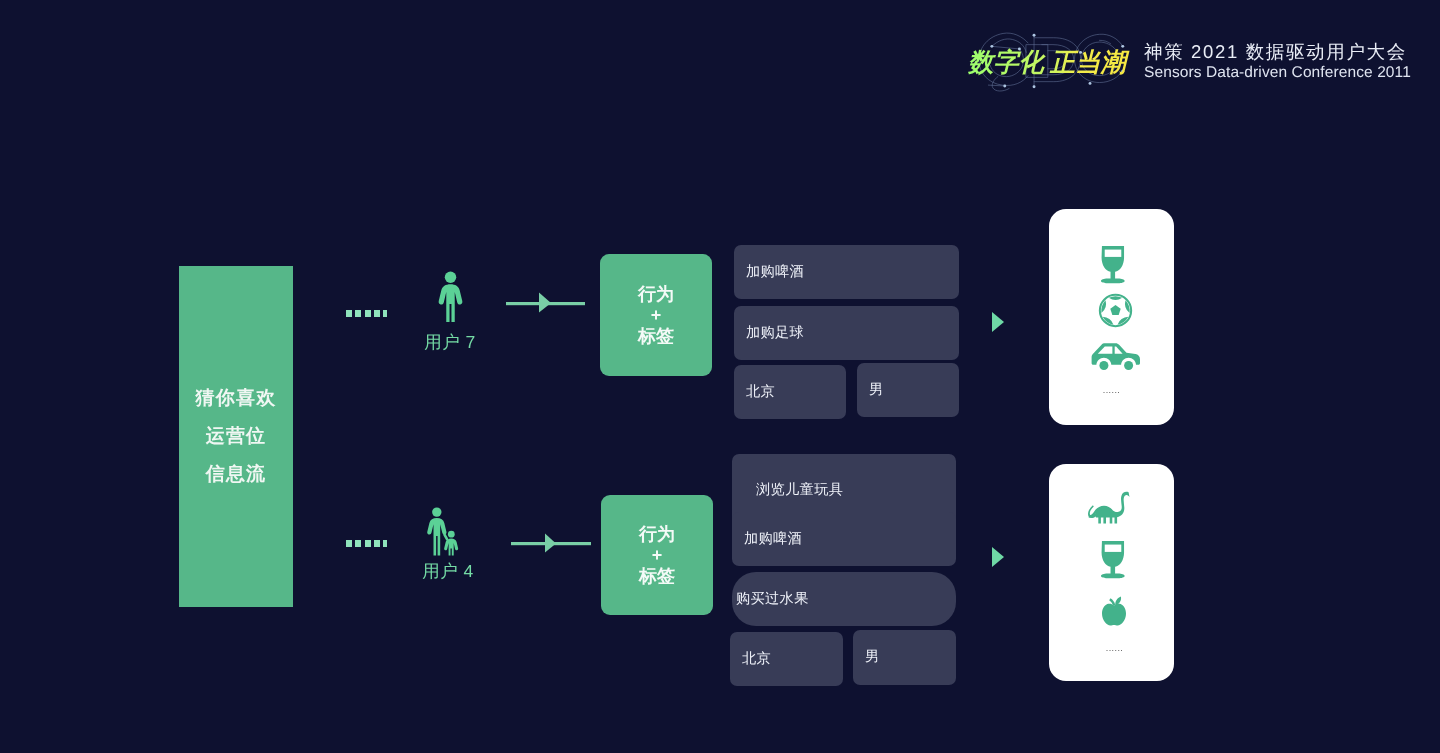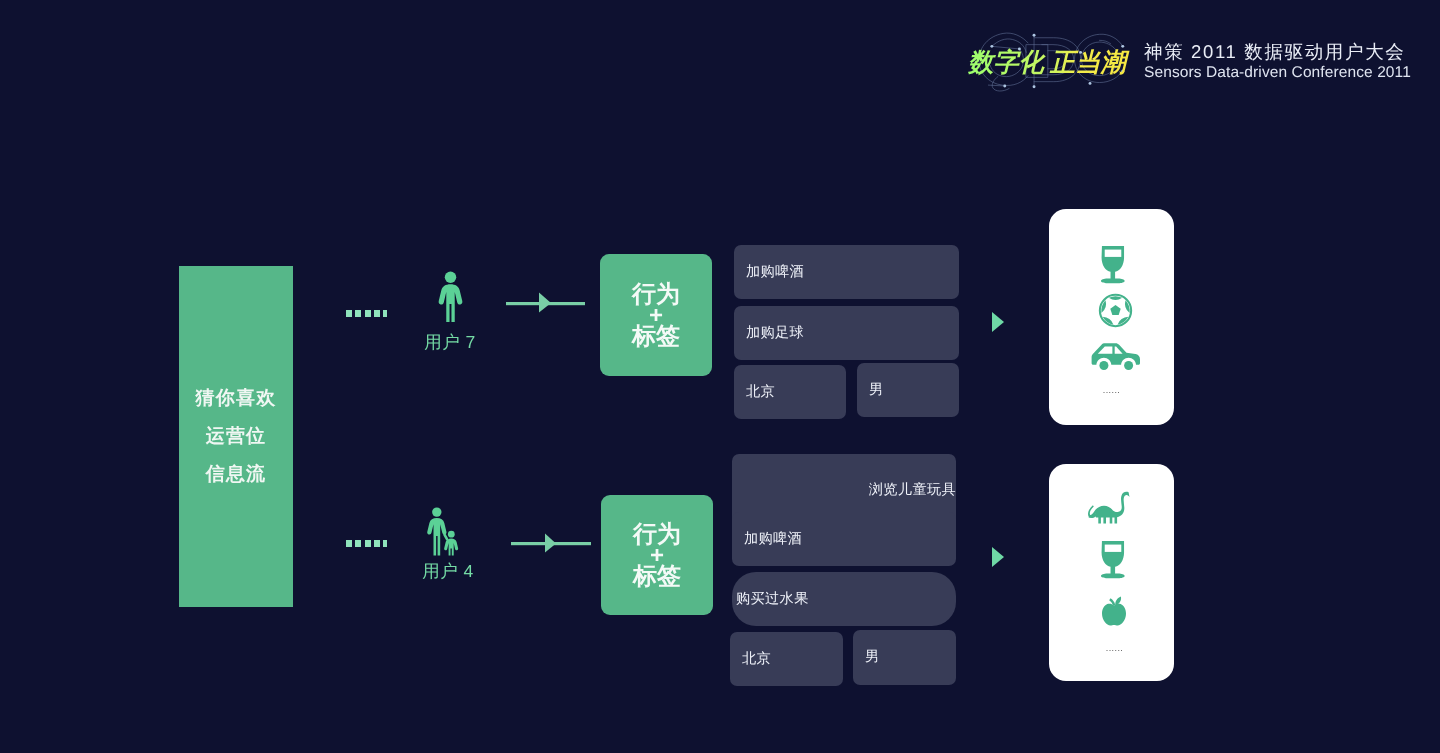--- a/index.html
+++ b/index.html
@@ -35,21 +35,21 @@
   
   .user-wrap{position:absolute;}
   .user-cap{position:absolute;color:#74dba5;font-size:17.5px;white-space:nowrap;text-align:center;letter-spacing:0.5px;}
 
   
   .arrow{position:absolute;}
 
   
   .beh-box{position:absolute;background:#56b789;border-radius:9px;
            display:flex;flex-direction:column;align-items:center;justify-content:center;
-           color:#f4faf7;font-size:24px;font-weight:bold;line-height:21px;letter-spacing:0px;}
+           color:#f4faf7;font-size:18px;font-weight:bold;line-height:21px;letter-spacing:0px;}
 
   
   .card{position:absolute;background:#383c57;border-radius:7px;box-sizing:border-box;
         display:flex;align-items:center;}
   .card span{color:#f0f3fa;font-size:14.2px;letter-spacing:.35px;}
 
   
   .tri{position:absolute;width:0;height:0;border-style:solid;
        border-width:10px 0 10px 12.5px;border-color:transparent transparent transparent #6fd9a6;}
 
@@ -108,21 +108,21 @@
           <circle cx="67" cy="66" r="1.7"></circle>
             <circle cx="121" cy="26" r="1.7"></circle>
           <circle cx="170" cy="19" r="1.7"></circle>
             <circle cx="170" cy="48" r="1.7"></circle>
           <circle cx="132" cy="62" r="1.7"></circle>
         </g>
       </svg>
     </div>
     <div class="logo-cn">数字化 正当潮</div>
     <div class="logo-title">
-      <div class="cn">神策 2011 数据驱动用户大会</div>
+      <div class="cn">神策 2021 数据驱动用户大会</div>
       <div class="en">Sensors Data-driven Conference 2011</div>
     </div>
   </div>
 
   <div class="left-panel">
     <div class="ln">猜你喜欢</div>
     <div class="ln">运营位</div>
     <div class="ln">信息流</div>
   </div>
 
@@ -218,21 +218,21 @@
       <path d="M34 0.5 L45 10.5 L34 19.5 Z" fill="#79cfa6"></path>
     </svg>
   </div>
 
   <div class="beh-box" style="left:601px;top:495px;width:112px;height:120px;">
     <div>行为</div>
     <div>+</div>
     <div>标签</div>
   </div>
 
-  <div class="card" style="left:732px;top:454px;width:224px;height:72px;padding-left:11px;justify-content:flex-end;">
+  <div class="card" style="left:732px;top:454px;width:224px;height:72px;padding-left:24px;">
     <span>浏览儿童玩具</span>
   </div>
   <div class="card" style="left:732px;top:512px;width:224px;height:54px;padding-left:12px;">
     <span>加购啤酒</span>
   </div>
   <div class="card" style="left:732px;top:572px;width:224px;height:54px;padding-left:4px;border-radius:24px;">
     <span>购买过水果</span>
   </div>
   <div class="card" style="left:730px;top:632px;width:113px;height:54px;padding-left:12px;">
     <span>北京</span>

